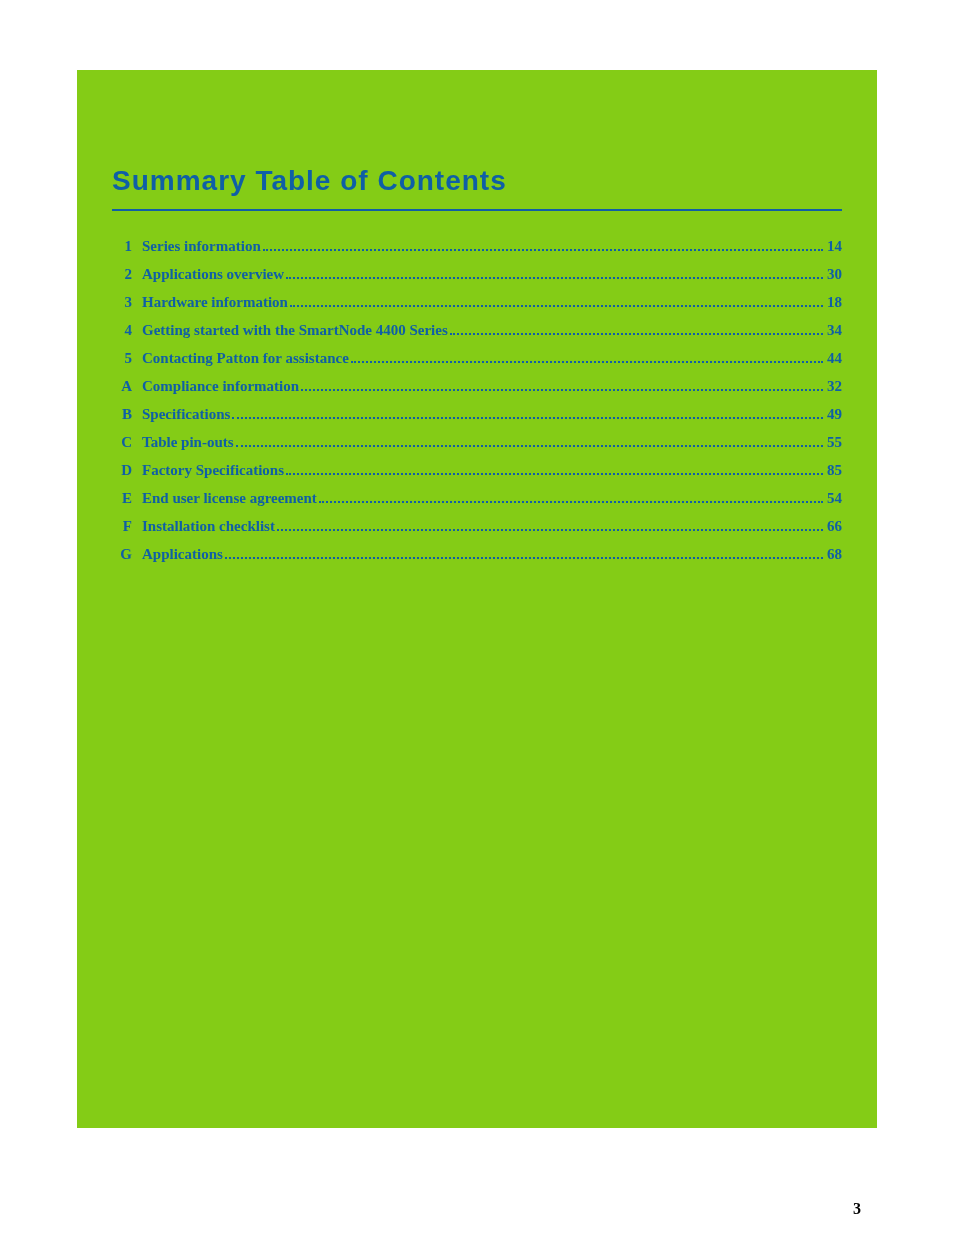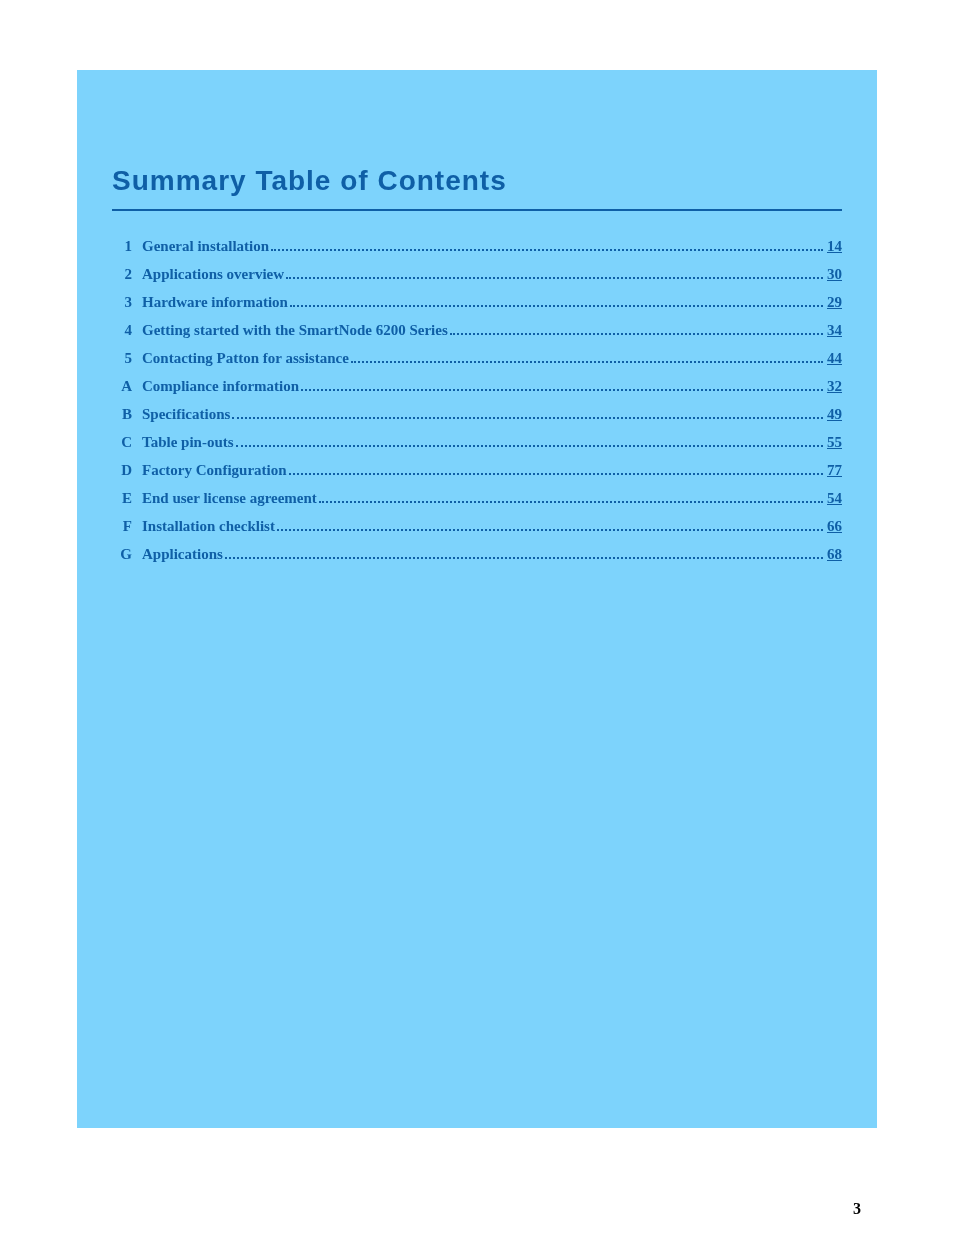--- a/index.html
+++ b/index.html
@@ -3,21 +3,21 @@
 <meta charset="utf-8">
 <style>
   * { box-sizing: border-box; margin: 0; padding: 0; }
   html, body { width: 954px; height: 1235px; background: #ffffff; }
   .page {
     position: absolute;
     left: 77px;
     top: 70px;
     width: 800px;
     height: 1058px;
-    background: #7dd3fc;
+    background: #84cc16;
   }
   .content {
     position: absolute;
     left: 35px;
     top: 95px;
     right: 35px;
   }
   .title {
     font-family: "Arial Black", "Helvetica Neue", sans-serif;
     font-weight: 900;
@@ -45,60 +45,60 @@
     flex: 0 0 30px;
     padding-right: 10px;
   }
   .toc-title { flex: 0 0 auto; white-space: nowrap; }
   .toc-dots {
     flex: 1 1 auto;
     border-bottom: 2px dotted #0f5fa6;
     margin: 0 4px 2px 2px;
     height: 0;
   }
-  .toc-page { flex: 0 0 auto; text-decoration: underline; }
+  .toc-page { flex: 0 0 auto; }
   .pagenum {
     position: absolute;
     right: 16px;
     bottom: -90px;
     font-family: Georgia, "Times New Roman", serif;
     font-weight: bold;
     font-size: 16px;
     color: #000;
   }
 </style>
 </head>
 <body>
 
 <div class="page">
   <div class="content">
     <h1 class="title">Summary Table of Contents</h1>
     <div class="toc">
 
     <div class="toc-row">
           <span class="toc-num">1</span>
-          <span class="toc-title">General installation</span>
+          <span class="toc-title">Series information</span>
           <span class="toc-dots"></span>
           <span class="toc-page"> 14</span>
         </div>
         <div class="toc-row">
           <span class="toc-num">2</span>
           <span class="toc-title">Applications overview</span>
           <span class="toc-dots"></span>
           <span class="toc-page"> 30</span>
         </div>
         <div class="toc-row">
           <span class="toc-num">3</span>
           <span class="toc-title">Hardware information</span>
           <span class="toc-dots"></span>
-          <span class="toc-page"> 29</span>
+          <span class="toc-page"> 18</span>
         </div>
         <div class="toc-row">
           <span class="toc-num">4</span>
-          <span class="toc-title">Getting started with the SmartNode 6200 Series</span>
+          <span class="toc-title">Getting started with the SmartNode 4400 Series</span>
           <span class="toc-dots"></span>
           <span class="toc-page"> 34</span>
         </div>
         <div class="toc-row">
           <span class="toc-num">5</span>
           <span class="toc-title">Contacting Patton for assistance</span>
           <span class="toc-dots"></span>
           <span class="toc-page"> 44</span>
         </div>
         <div class="toc-row">
@@ -114,23 +114,23 @@
           <span class="toc-page"> 49</span>
         </div>
         <div class="toc-row">
           <span class="toc-num">C</span>
           <span class="toc-title">Table pin-outs</span>
           <span class="toc-dots"></span>
           <span class="toc-page"> 55</span>
         </div>
         <div class="toc-row">
           <span class="toc-num">D</span>
-          <span class="toc-title">Factory Configuration</span>
+          <span class="toc-title">Factory Specifications</span>
           <span class="toc-dots"></span>
-          <span class="toc-page"> 77</span>
+          <span class="toc-page"> 85</span>
         </div>
         <div class="toc-row">
           <span class="toc-num">E</span>
           <span class="toc-title">End user license agreement</span>
           <span class="toc-dots"></span>
           <span class="toc-page"> 54</span>
         </div>
         <div class="toc-row">
           <span class="toc-num">F</span>
           <span class="toc-title">Installation checklist</span>

